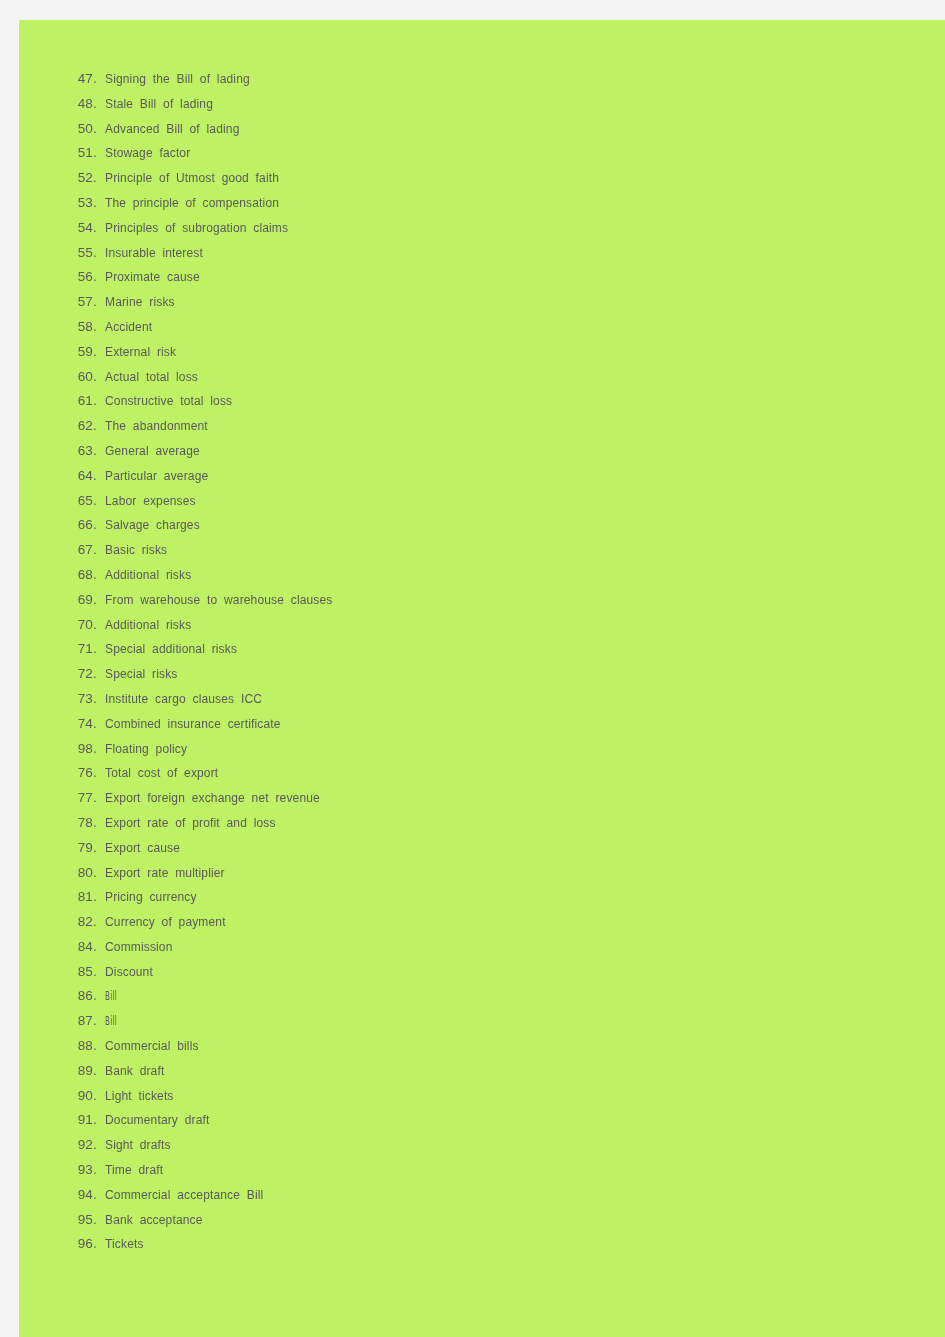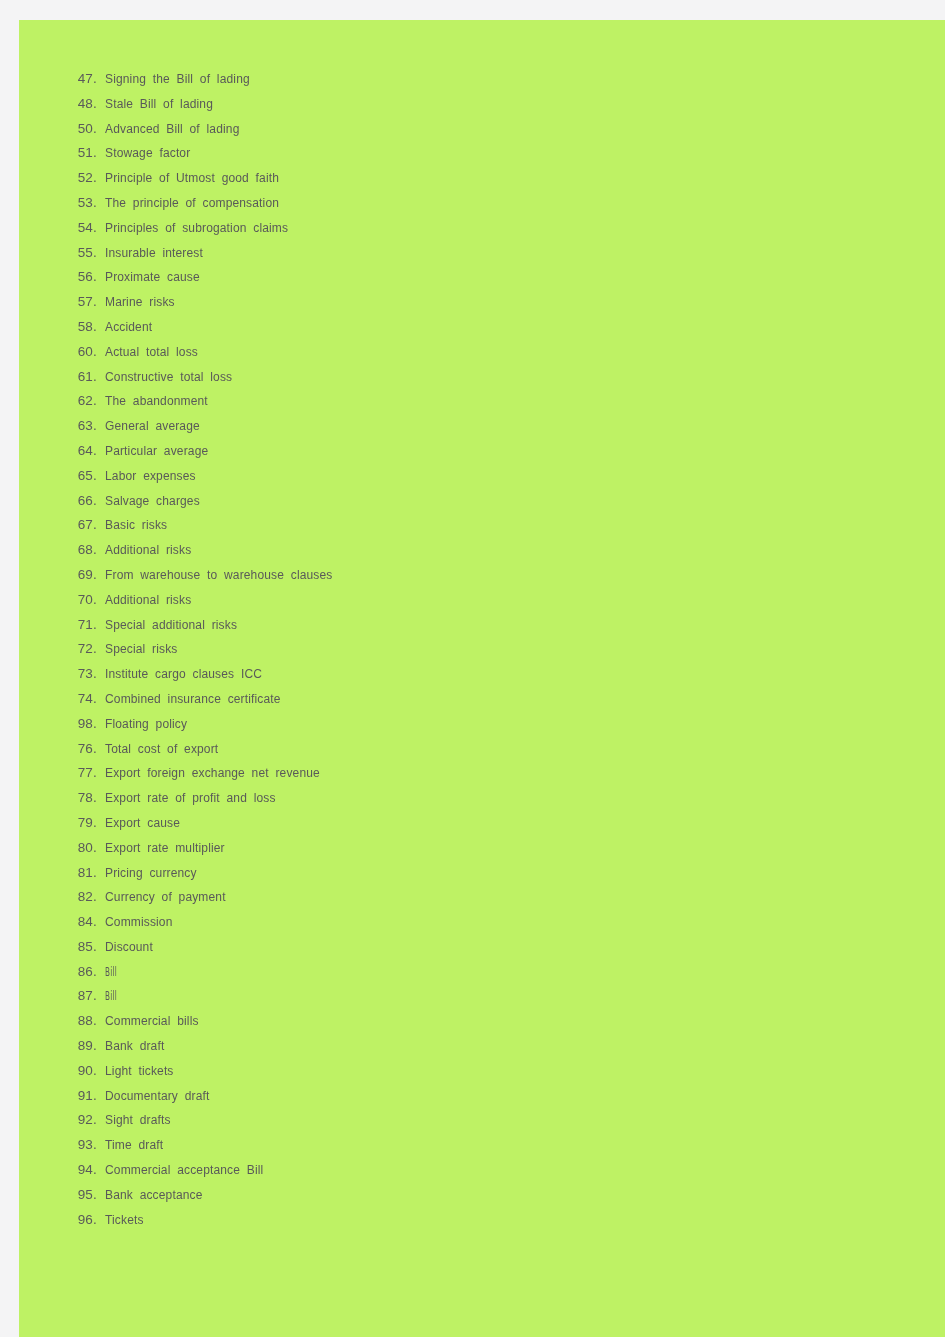--- a/index.html
+++ b/index.html
@@ -116,20 +116,24 @@
       </div>
       <div class="list-item">
         <span class="item-number">57.</span>
         <span class="item-text">Marine risks</span>
       </div>
       <div class="list-item">
         <span class="item-number">58.</span>
         <span class="item-text">Accident</span>
       </div>
       <div class="list-item">
+        <span class="item-number">59.</span>
+        <span class="item-text">External risk</span>
+      </div>
+      <div class="list-item">
         <span class="item-number">60.</span>
         <span class="item-text">Actual total loss</span>
       </div>
       <div class="list-item">
         <span class="item-number">61.</span>
         <span class="item-text">Constructive total loss</span>
       </div>
       <div class="list-item">
         <span class="item-number">62.</span>
         <span class="item-text">The abandonment</span>

